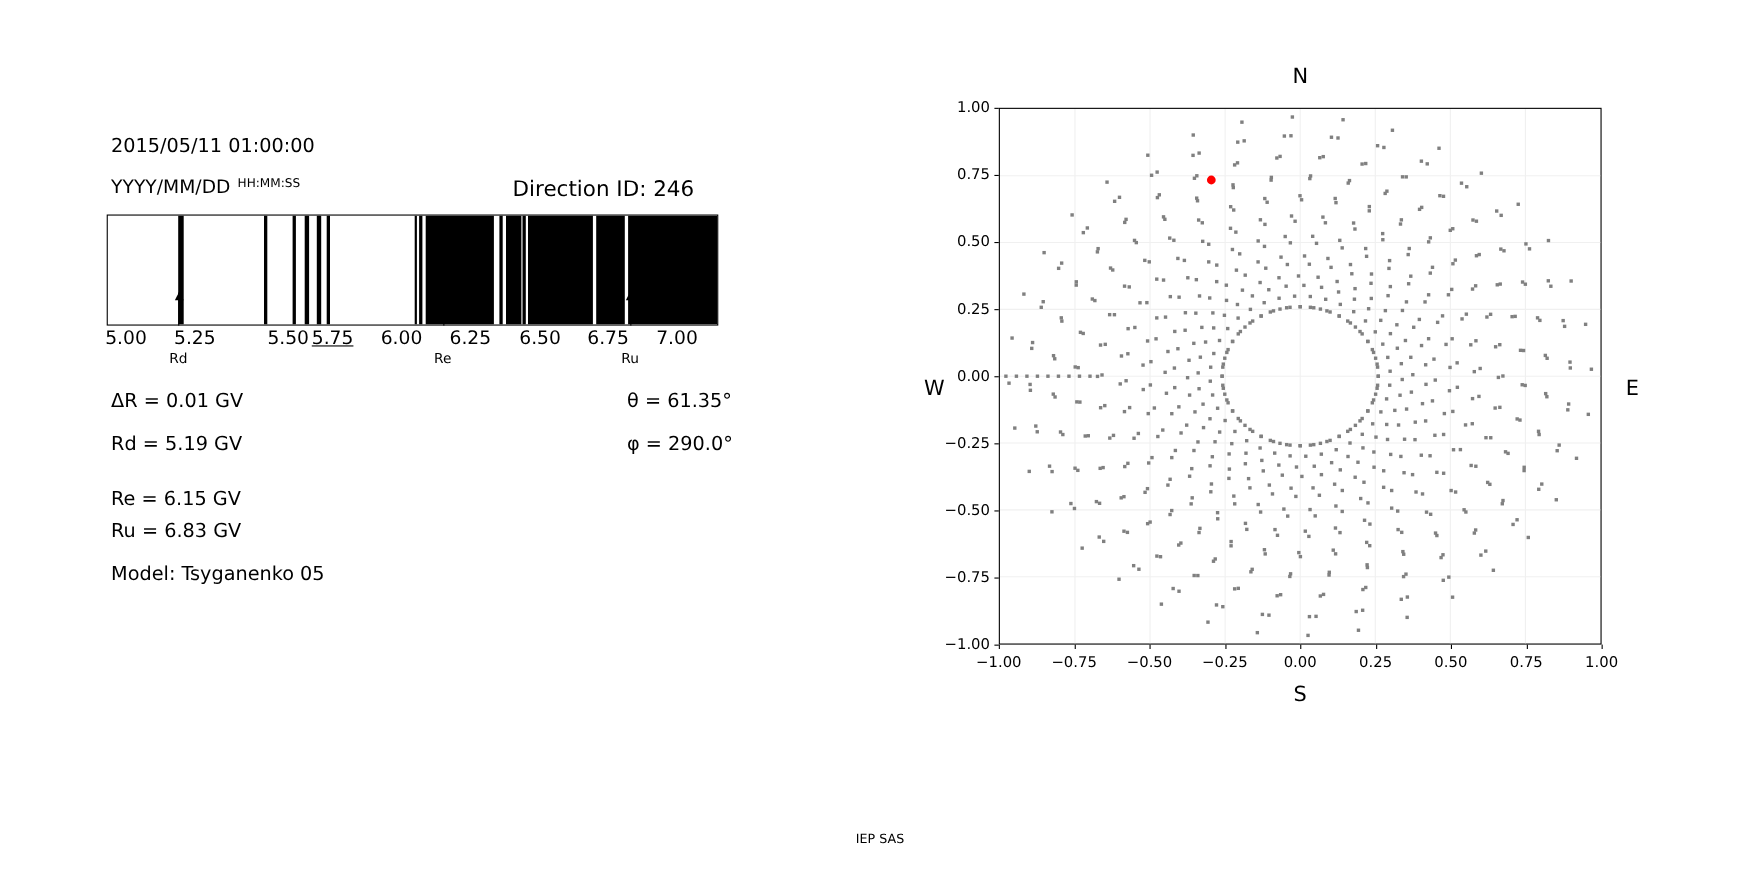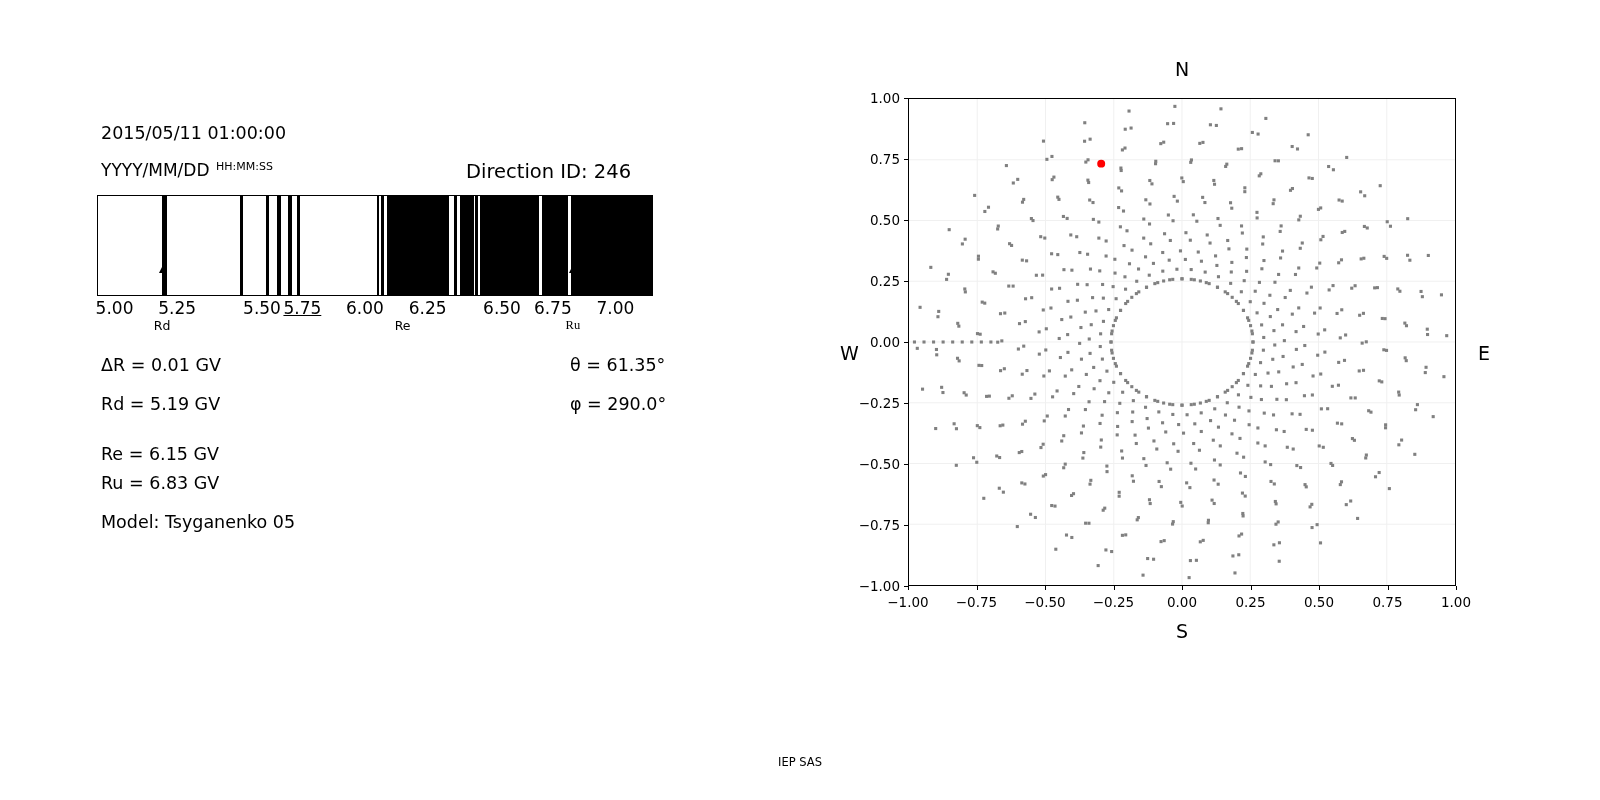--- a/index.html
+++ b/index.html
@@ -203,29 +203,29 @@
       </div>
   </div>
 
   <div id="penumbra-axis">
       <div class="xtick-label" style="left: 17.5315px;">5.00</div>
       <div class="xtick-label" style="left: 80.1441px;">5.25</div>
       <div class="xtick-label" style="left: 129px; margin-left: 36px;">5.50</div>
       <div class="xtick-label" style="left: 205.369px; text-decoration: underline;">5.75</div>
       <div class="xtick-label" style="left: 267.982px;">6.00</div>
       <div class="xtick-label" style="left: 330.595px;">6.25</div>
-      <div class="xtick-label" style="left: 405px;">6.50</div>
+      <div class="xtick-label" style="left: 394px;">6.50</div>
       <div class="xtick-label" style="left: 455.82px;">6.75</div>
       <div class="xtick-label" style="left: 518.432px;">7.00</div>
       <div class="marker-arrow" style="left: 65.1171px;"></div>
       <div class="marker-label" style="left: 65.1171px;">Rd</div>
       <div class="marker-arrow" style="left: 305.55px;"></div>
       <div class="marker-label" style="left: 305.55px;">Re</div>
       <div class="marker-arrow" style="left: 475.856px;"></div>
-      <div class="marker-label" style="left: 475.856px; font-family: Liberation Serif, serif;">Ru</div>
+      <div class="marker-label" style="left: 475.856px;">Ru</div>
     </div>
 
   <div class="param param-left p0"><span>ΔR = 0.01 GV</span></div>
   <div class="param param-left p1">Rd = 5.19 GV</div>
   <div class="param param-left p2">Re = 6.15 GV</div>
   <div class="param param-left p3">Ru = 6.83 GV</div>
   <div class="param param-left p4">Model: Tsyganenko 05</div>
 
   <div class="param param-right p0">θ = 61.35°</div>
   <div class="param param-right p1">φ = 290.0°</div>

